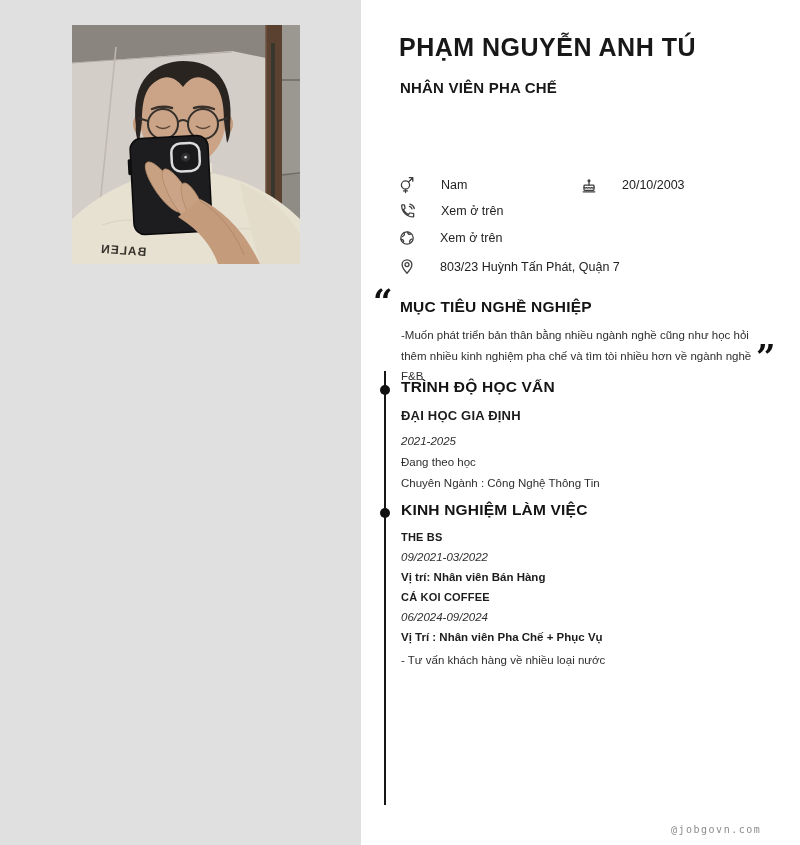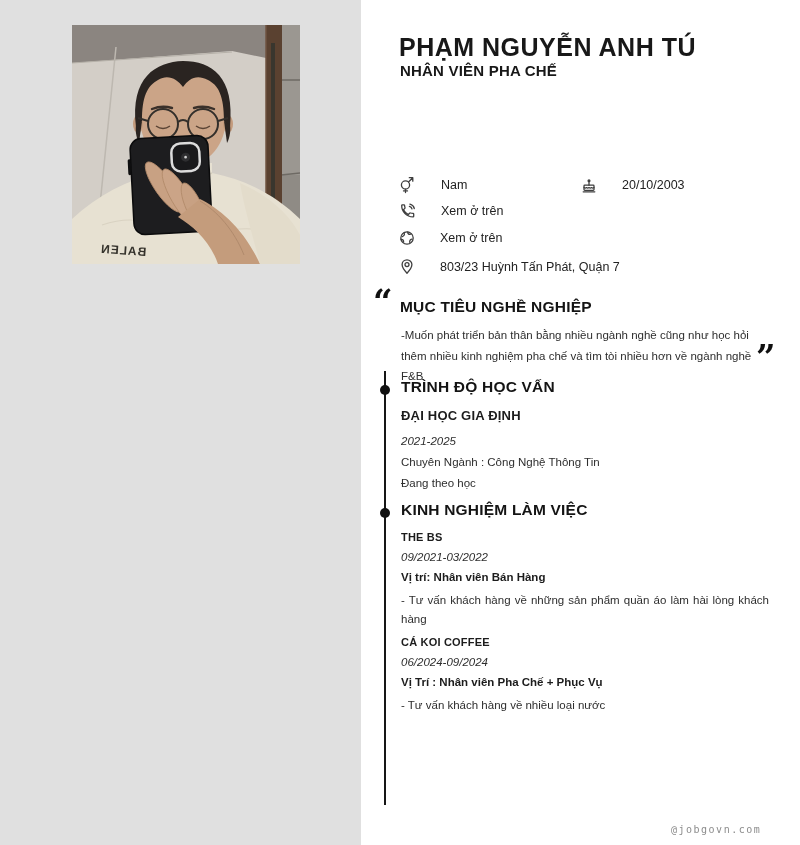--- a/index.html
+++ b/index.html
@@ -5,21 +5,21 @@
   html,body{margin:0;padding:0;}
   body{
     width:800px;height:845px;position:relative;background:#ffffff;
     font-family:"Liberation Sans",sans-serif;color:#2e2e2e;overflow:hidden;
   }
   .left-panel{position:absolute;left:0;top:0;width:361px;height:845px;background:#e0e0e0;}
   .photo{position:absolute;left:72px;top:25px;width:228px;height:239px;overflow:hidden;}
   .photo svg{display:block;}
 
   .name{position:absolute;left:399px;top:33px;font-size:25px;font-weight:bold;letter-spacing:.5px;color:#181818;white-space:nowrap;text-align:right;}
-  .job-title{position:absolute;left:400px;top:62px;font-size:15px;font-weight:bold;color:#181818;letter-spacing:.2px;}
+  .job-title{position:absolute;left:400px;top:79px;font-size:15px;font-weight:bold;color:#181818;letter-spacing:.2px;}
 
   .info-row{position:absolute;display:flex;align-items:center;gap:25px;font-size:12.5px;color:#222;white-space:nowrap;}
   .info-row svg{flex:0 0 auto;}
   .r1{left:399px;top:176px;}
   .r1b{left:581px;top:176px;}
   .r2{left:399px;top:203px;}
   .r3{left:399px;top:230px;}
   .r4{left:399px;top:258px;}
 
   .quote{position:absolute;font-family:"DejaVu Serif",serif;font-weight:bold;font-size:34px;line-height:1;color:#101010;}
@@ -177,31 +177,30 @@
 <div class="quote quote-close">”</div>
 
 <div class="timeline"></div>
 <div class="bullet b-edu"></div>
 <div class="bullet b-exp"></div>
 
 <div class="sec-heading h-edu">TRÌNH ĐỘ HỌC VẤN</div>
 <div class="edu-block">
   <div class="bold-sm">ĐẠI HỌC GIA ĐỊNH</div>
   <div class="italic-line">2021-2025</div>
+  <div class="plain-line">Đang theo học</div>
   <div class="plain-line">Chuyên Ngành : Công Nghệ Thông Tin</div>
-  <div class="plain-line">Đang theo học</div>
 </div>
 
 <div class="sec-heading h-exp">KINH NGHIỆM LÀM VIỆC</div>
 <div class="exp-block">
   <div class="job">
     <div class="company">THE BS</div>
     <div class="period italic-line">09/2021-03/2022</div>
     <div class="position">Vị trí: Nhân viên Bán Hàng</div>
-    <div class="desc">- Tư vấn khách hàng về những sản phẩm quần áo làm hài lòng khách hàng</div>
   </div>
   <div class="job">
     <div class="company">CÁ KOI COFFEE</div>
     <div class="period italic-line">06/2024-09/2024</div>
     <div class="position">Vị Trí : Nhân viên Pha Chế + Phục Vụ</div>
     <div class="desc">- Tư vấn khách hàng về nhiều loại nước</div>
   </div>
 </div>
 
 <div class="watermark">@jobgovn.com</div>

